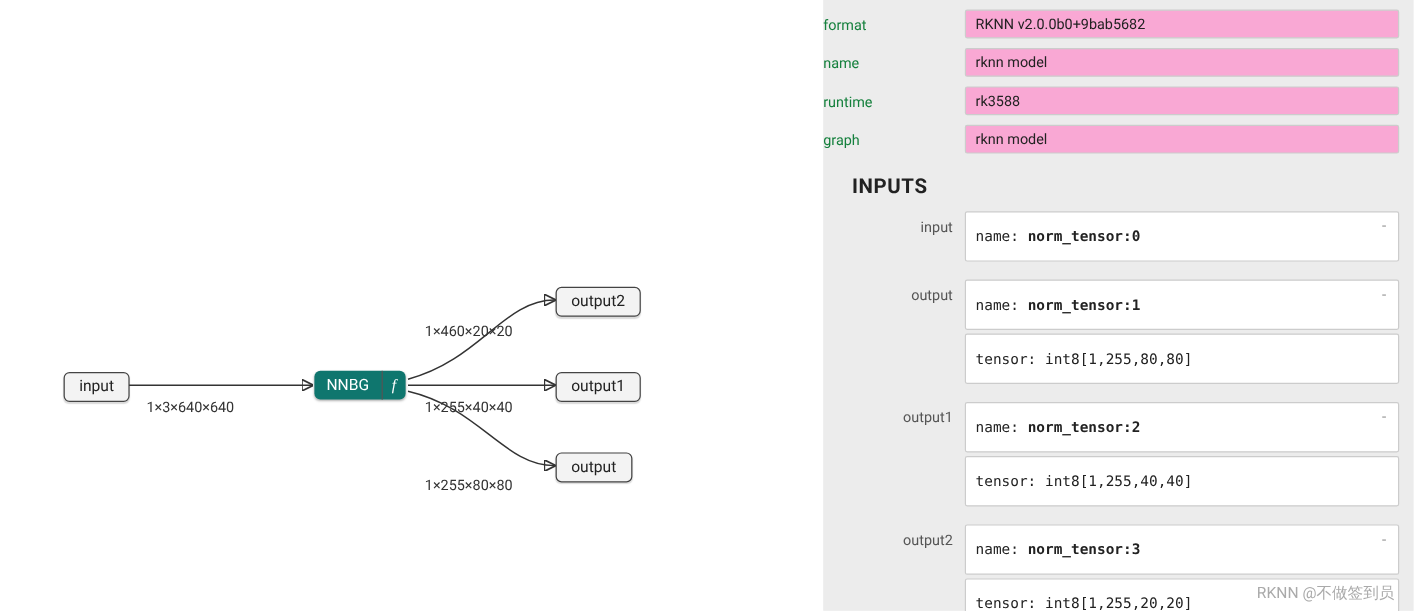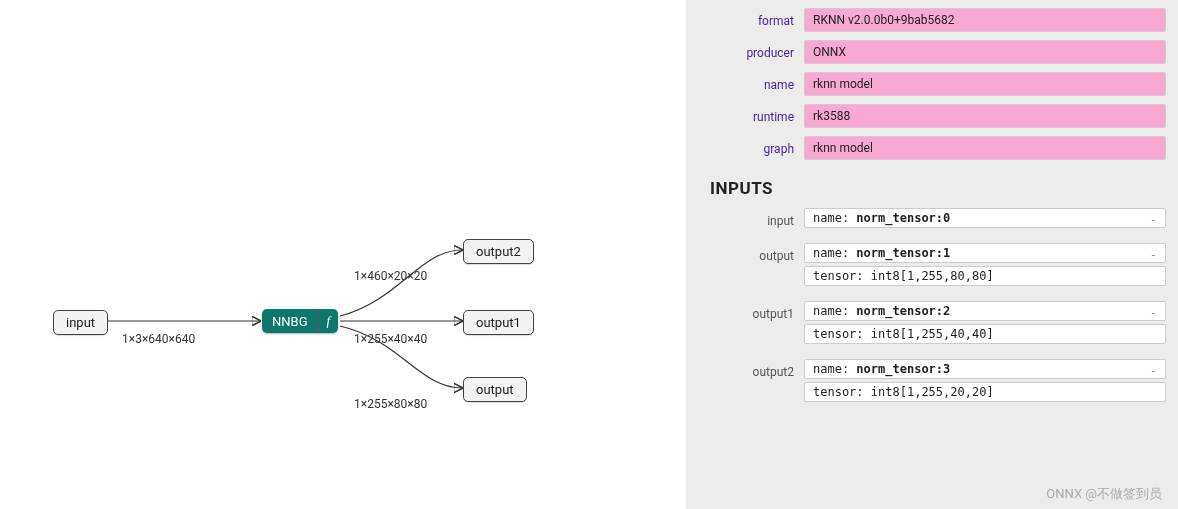--- a/index.html
+++ b/index.html
@@ -13,27 +13,27 @@
   .node-op .op-main{padding:4px 10px}
   .node-op .op-f{border-left:1px solid #555;padding:4px 8px;font-style:italic;font-family:Georgia,serif}
   .edge-label{position:absolute;font-size:12px;color:#333;white-space:nowrap}
 
   
   svg.edges{position:absolute;left:0;top:0;width:686px;height:509px;pointer-events:none}
   svg.edges path{fill:none;stroke:#333;stroke-width:1.2}
 
   
   .prop-row{display:flex;align-items:flex-start;padding:4px 12px 4px 0}
-  .prop-label{width:118px;min-width:118px;text-align:right;color:#4c1d95;font-size:12px;padding-top:6px;padding-right:10px}
+  .prop-label{width:118px;min-width:118px;text-align:left;color:#15803d;font-size:12px;padding-top:6px;padding-right:10px}
   .prop-value{flex:1;background:#f9a8d4;border:1px solid #ccc;border-radius:2px;padding:4px 8px;font-size:12px;color:#222}
   .section-title{font-weight:700;font-size:17px;letter-spacing:.5px;color:#222;padding:14px 12px 6px 24px}
   .io-block{display:flex;padding:4px 12px 4px 0;margin-bottom:4px}
   .io-label{width:118px;min-width:118px;text-align:right;color:#555;font-size:12px;padding-top:6px;padding-right:10px}
   .io-body{flex:1}
-  .io-line{background:#fff;border:1px solid #ccc;border-radius:2px;padding:2px 8px;font-size:12px;color:#222;margin-bottom:3px;position:relative;font-family:Menlo,Consolas,monospace}
+  .io-line{background:#fff;border:1px solid #ccc;border-radius:2px;padding:13px 8px;font-size:12px;color:#222;margin-bottom:3px;position:relative;font-family:Menlo,Consolas,monospace}
   .io-line .k{font-weight:400}
   .io-line .v{font-weight:700}
   .io-line .dash{position:absolute;right:8px;top:4px;color:#999}
   .watermark{position:absolute;right:16px;bottom:6px;color:#aaa;font-size:13px;pointer-events:none}
 </style>
 </head>
 <body>
 
 <div class="left-pane">
   <svg class="edges" viewBox="0 0 686 509">
@@ -65,24 +65,20 @@
   <div class="edge-label" style="left:354px;top:269px">1×460×20×20</div>
   <div class="edge-label" style="left:354px;top:332px">1×255×40×40</div>
   <div class="edge-label" style="left:354px;top:397px">1×255×80×80</div>
 </div>
 
 <div class="right-pane">
 
   <div class="prop-row" style="padding-top:8px">
     <div class="prop-label">format</div>
     <div class="prop-value">RKNN v2.0.0b0+9bab5682</div>
-  </div>
-  <div class="prop-row">
-    <div class="prop-label">producer</div>
-    <div class="prop-value">ONNX</div>
   </div>
   <div class="prop-row">
     <div class="prop-label">name</div>
     <div class="prop-value">rknn model</div>
   </div>
   <div class="prop-row">
     <div class="prop-label">runtime</div>
     <div class="prop-value">rk3588</div>
   </div>
   <div class="prop-row">
@@ -137,13 +133,13 @@
         <span class="dash">-</span>
       </div>
       <div class="io-line">
         <span class="k">tensor:</span> <span>int8[1,255,20,20]</span>
       </div>
     </div>
   </div>
 
 </div>
 
-<div class="watermark">ONNX @不做签到员</div>
+<div class="watermark">RKNN @不做签到员</div>
 
 </body></html>

